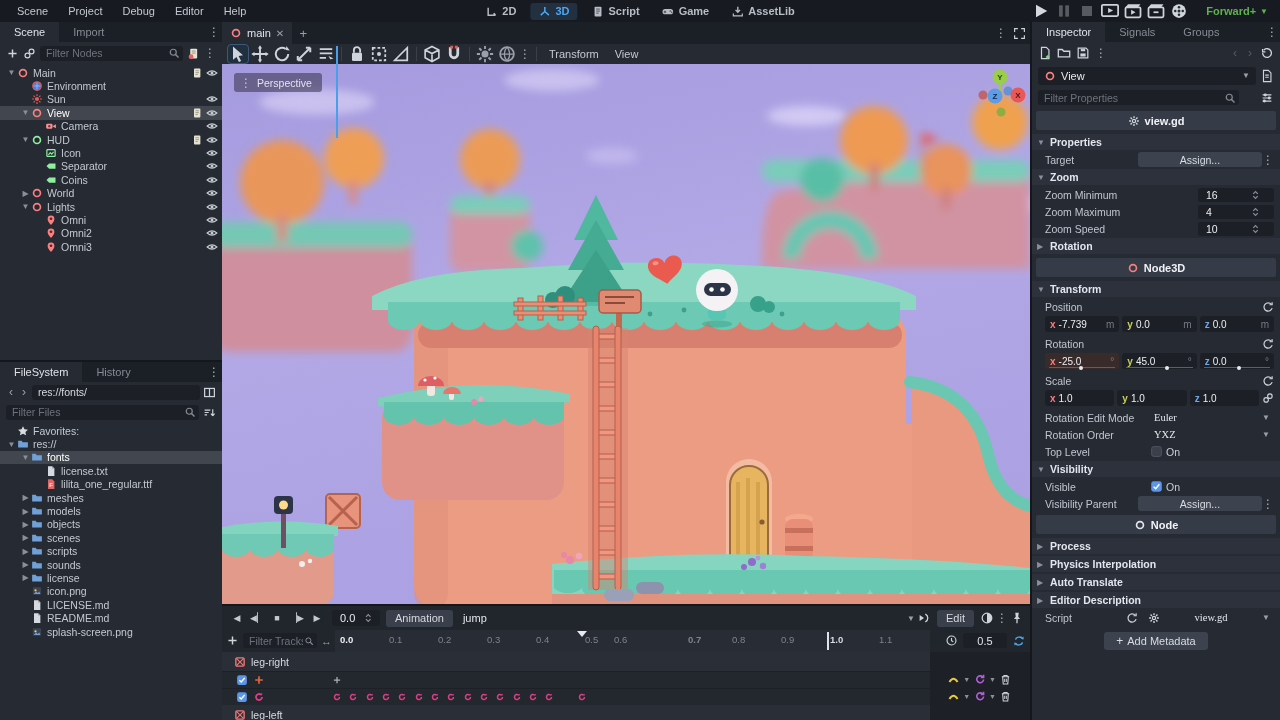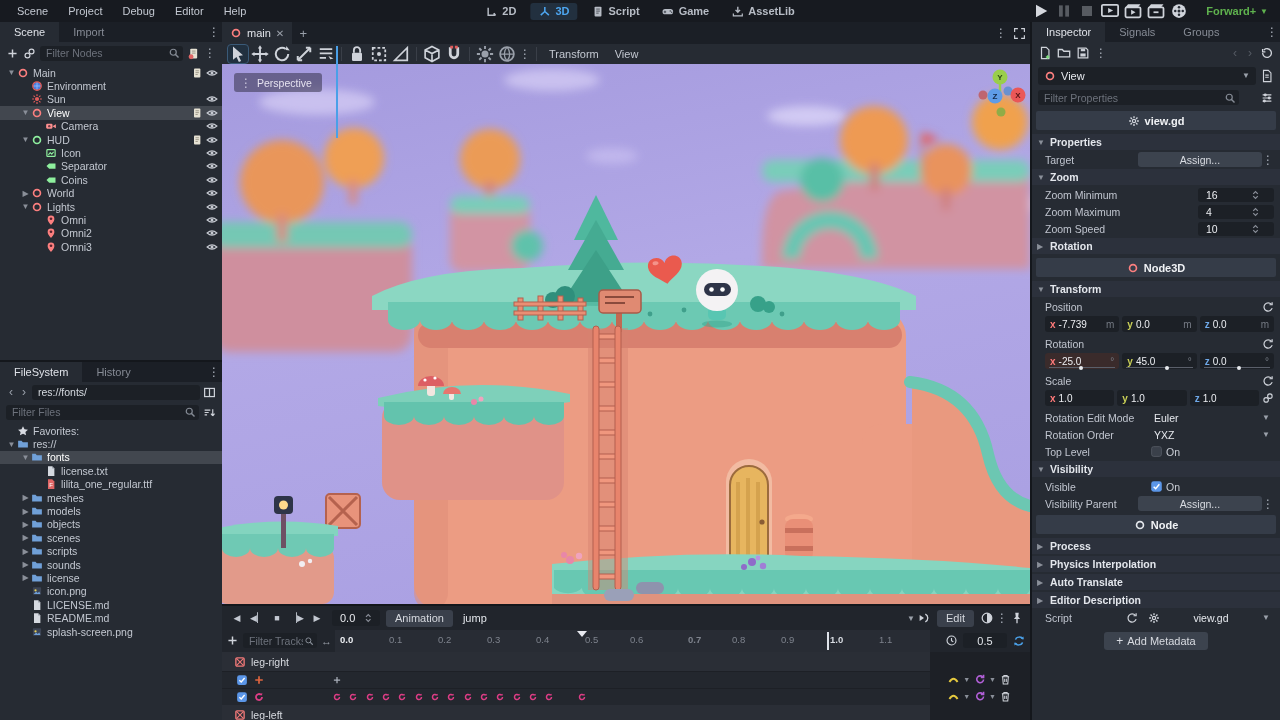--- a/index.html
+++ b/index.html
@@ -109,21 +109,21 @@
   .spin span{flex:1}
   .btn-assign{flex:1;height:15px;background:#3c434e;border-radius:3px;display:flex;align-items:center;justify-content:center;color:#d8dbe1;}
   .vecrow{display:flex;gap:3px;padding:0 6px 0 13px;height:16px;margin:1px 0 3px;flex:none;align-items:center;}
   .vcell{flex:1;height:16px;background:#1c2026;border-radius:3px;display:flex;align-items:center;gap:3px;padding:0 5px;font-size:10px;position:relative;}
   .vcell .ax{font-weight:bold;}
   .vcell .num{color:#eceef2;}
   .vcell .unit{color:#757a84;margin-left:auto;}
   .vcell.tintx{background:#3a2b2b;}
   .vcell .sl{position:absolute;left:4px;right:4px;bottom:1px;height:1px;background:#5a5f6a;}
   .vcell .sl i{position:absolute;top:-1.5px;width:4px;height:4px;border-radius:50%;background:#e8eaee;}
-  .drop{width:124px;height:15px;display:flex;align-items:center;gap:4px;padding:0 4px;color:#e6e9ee;}
+  .drop{width:124px;height:15px;display:flex;align-items:center;gap:4px;padding:0 4px;color:#e6e9ee;font-family:Liberation Serif, serif;}
   .drop .dv{flex:1}
   .onlab{color:#c9cdd5;}
   .addmeta{height:18px;background:#3c434e;border-radius:3px;display:flex;align-items:center;justify-content:center;gap:4px;color:#d8dbe1;margin:6px auto;padding:0 12px;flex:none;}
   .chev{color:#9aa0aa;font-size:8px;}
 </style>
 </head>
 <body>
 
 <div class="app">
 
@@ -1091,21 +1091,21 @@
                 </svg>
               </span></div>
             <span style="color:#9aa0aa;font-size:11px">↔</span>
           </div>
           <span class="tick" style="left:118px;color:#eef0f4;font-weight:bold">0.0</span>
           <span class="tick" style="left:167px;color:#7e838d;font-weight:normal">0.1</span>
           <span class="tick" style="left:216px;color:#7e838d;font-weight:normal">0.2</span>
           <span class="tick" style="left:265px;color:#7e838d;font-weight:normal">0.3</span>
           <span class="tick" style="left:314px;color:#7e838d;font-weight:normal">0.4</span>
           <span class="tick" style="left:363px;color:#7e838d;font-weight:normal">0.5</span>
-          <span class="tick" style="left:408px;color:#7e838d;font-weight:normal">0.6</span>
+          <span class="tick" style="left:392px;color:#7e838d;font-weight:normal">0.6</span>
           <span class="tick" style="left:466px;color:#7e838d;font-weight:bold">0.7</span>
           <span class="tick" style="left:510px;color:#7e838d;font-weight:normal">0.8</span>
           <span class="tick" style="left:559px;color:#7e838d;font-weight:normal">0.9</span>
           <span class="tick" style="left:608px;color:#d8dce2;font-weight:bold">1.0</span>
           <span class="tick" style="left:657px;color:#7e838d;font-weight:normal">1.1</span>
           <div class="endmark" style="left:605px"></div>
           <div class="marker-tri" style="left:360px"></div>
           <div style="position:absolute;right:4px;top:3px;display:flex;align-items:center;gap:5px">
             <span class="ic ic13">
               <svg viewBox="0 0 16 16">

